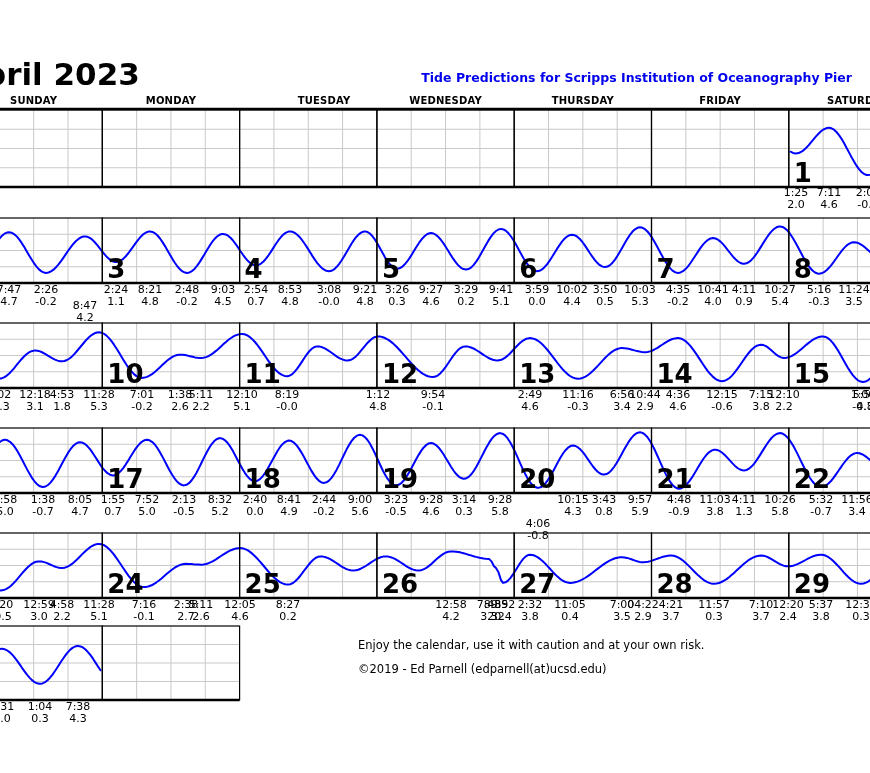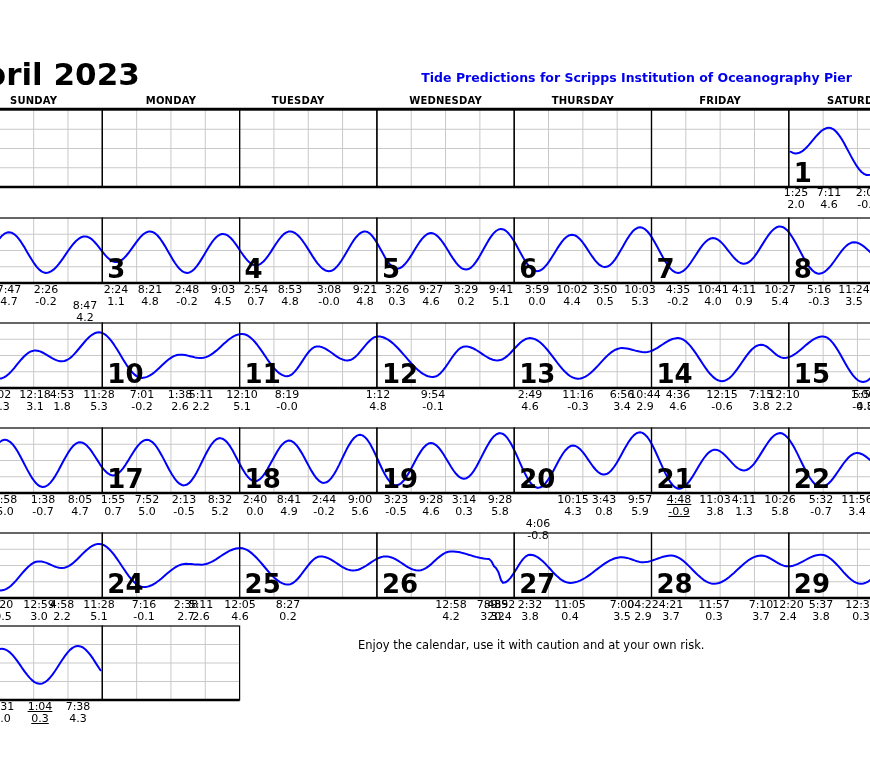--- a/index.html
+++ b/index.html
@@ -403,21 +403,21 @@
       <rect x="788.8000000000001" y="533" width="137.3" height="65" fill="none" stroke="#000000" stroke-width="1.2"></rect>
       <line x1="-35" y1="598" x2="926.1000000000001" y2="598" stroke="#000000" stroke-width="2.5"></line>
       <rect x="-35" y="626" width="137.3" height="74" fill="none" stroke="#000000" stroke-width="1.2"></rect>
       <rect x="102.30000000000001" y="626" width="137.3" height="74" fill="none" stroke="#000000" stroke-width="1.2"></rect>
       <line x1="-35" y1="700" x2="239.60000000000002" y2="700" stroke="#000000" stroke-width="2.5"></line>
       <line x1="0" y1="109" x2="870" y2="109" stroke="#000000" stroke-width="2.5"></line>
     </svg>
   <div id="headers">
       <div class="wd" style="left: 33.65px;">SUNDAY</div>
       <div class="wd" style="left: 170.95px;">MONDAY</div>
-      <div class="wd" style="left: 298px;">TUESDAY</div>
+      <div class="wd" style="left: 324px;">TUESDAY</div>
       <div class="wd" style="left: 445.55px;">WEDNESDAY</div>
       <div class="wd" style="left: 582.85px;">THURSDAY</div>
       <div class="wd" style="left: 720.15px;">FRIDAY</div>
       <div class="wd" style="left: 857.45px;">SATURDAY</div>
     </div>
   <div id="overlay">
       <div class="daynum" style="left: 793.8px; top: 160px;">1</div>
       <div class="tlabel" style="left: 796px; top: 188px;">
         <div>1:25</div>
         <div class="v">2.0</div>
@@ -701,21 +701,21 @@
         <div class="v">4.3</div>
       </div>
       <div class="tlabel" style="left: 604px; top: 495px;">
         <div>3:43</div>
         <div class="v">0.8</div>
       </div>
       <div class="tlabel" style="left: 640px; top: 495px;">
         <div>9:57</div>
         <div class="v">5.9</div>
       </div>
-      <div class="tlabel" style="left: 679px; top: 495px; text-decoration: underline;">
+      <div class="tlabel" style="left: 679px; top: 495px;">
         <div>4:48</div>
         <div class="v">-0.9</div>
       </div>
       <div class="tlabel" style="left: 715px; top: 495px;">
         <div>11:03</div>
         <div class="v">3.8</div>
       </div>
       <div class="tlabel" style="left: 744px; top: 495px;">
         <div>4:11</div>
         <div class="v">1.3</div>
@@ -827,25 +827,26 @@
         <div class="v">3.8</div>
       </div>
       <div class="tlabel" style="left: 861px; top: 600px;">
         <div>12:35</div>
         <div class="v">0.3</div>
       </div>
       <div class="tlabel" style="left: 2px; top: 702px;">
         <div>6:31</div>
         <div class="v">4.0</div>
       </div>
-      <div class="tlabel" style="left: 40px; top: 702px; text-decoration: underline;">
+      <div class="tlabel" style="left: 40px; top: 702px;">
         <div>1:04</div>
         <div class="v">0.3</div>
       </div>
       <div class="tlabel" style="left: 78px; top: 702px;">
         <div>7:38</div>
         <div class="v">4.3</div>
       </div>
     </div>
   <div class="disclaimer">
     <div>Enjoy the calendar, use it with caution and at your own risk.</div>
+    <div>©2019 - Ed Parnell (edparnell(at)ucsd.edu)</div>
   </div>
 </div>
 
 </body></html>

